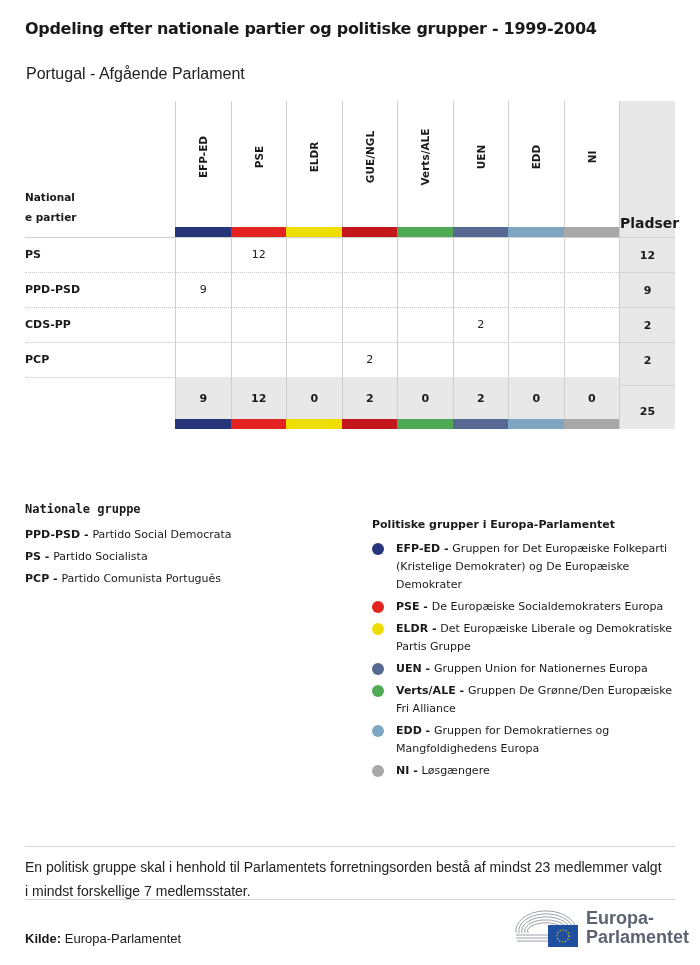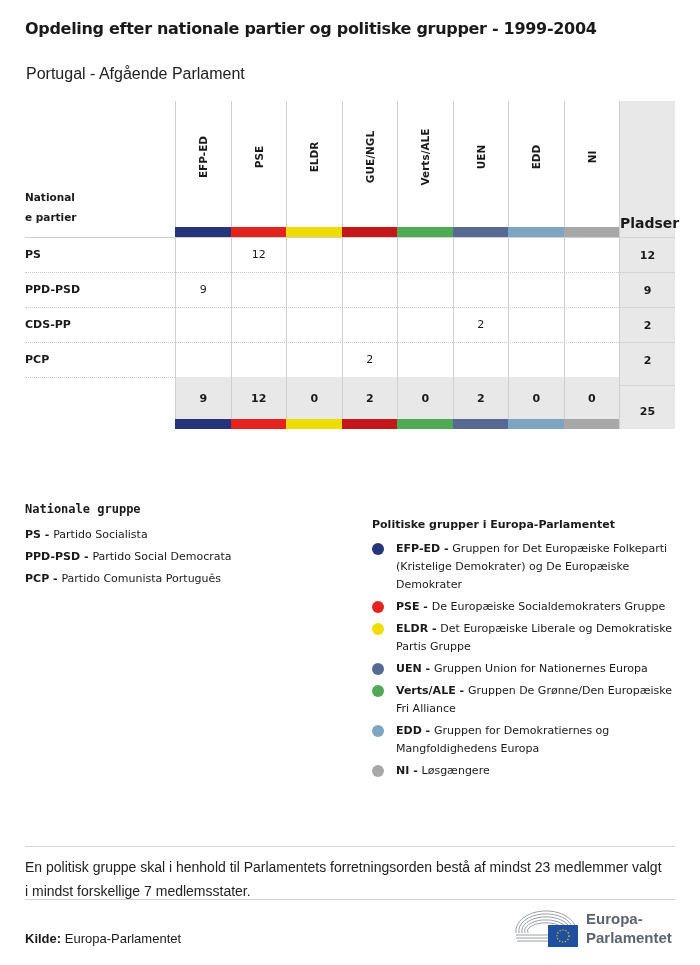--- a/index.html
+++ b/index.html
@@ -38,21 +38,21 @@
   .grp-legend h3 { font-size: 11px; font-weight: bold; margin-bottom: 9px; }
   .grp-item { position: relative; padding-left: 24px; font-size: 11px; line-height: 18px; margin-bottom: 4px; }
   .grp-item .dot { position: absolute; left: 0; top: 3px; width: 12px; height: 12px; border-radius: 50%; }
 
   .hr { position: absolute; left: 25px; width: 650px; border-top: 1px solid #d4d4d4; }
   .note { position: absolute; left: 25px; top: 855px; width: 640px; font-family: "Liberation Sans", sans-serif; font-size: 14px; line-height: 24px; color: #222; }
   .source { position: absolute; left: 25px; top: 931px; font-family: "Liberation Sans", sans-serif; font-size: 13px; }
   .source b { font-weight: bold; }
 
   .logo { position: absolute; left: 514px; top: 907px; width: 165px; height: 44px; }
-  .logo-text { position: absolute; left: 72px; top: 2px; font-family: "Liberation Sans", sans-serif; font-size: 15px; font-weight: bold; color: #5b6470; line-height: 19px; }
+  .logo-text { position: absolute; left: 72px; top: 2px; font-family: "Liberation Sans", sans-serif; font-size: 18px; font-weight: bold; color: #5b6470; line-height: 19px; }
 </style>
 </head>
 <body>
 
 <div class="title">Opdeling efter nationale partier og politiske grupper - 1999-2004</div>
 <div class="subtitle">Portugal - Afgående Parlament</div>
 
 <div class="tbl" id="tbl">
   <div class="nat-head">
     <div>National</div>
@@ -169,29 +169,29 @@
       <div class="cell" style="top: 171px;"></div>
       <div class="cell" style="top: 206px;"></div>
       <div class="cell" style="top: 241px;"></div>
       <div class="cell total" style="top: 276px; height: 42px;">0</div>
       <div class="color-bar" style="top: 318px; background: rgb(168, 168, 168);"></div>
     </div>
   </div>
 
 <div class="nat-legend" id="natLegend">
   <h3>Nationale gruppe</h3>
-<div class="item"><b>PS</b><b> - </b><span>Partido Socialista</span></div>
-    <div class="item"><b>PPD-PSD</b><b> - </b><span>Partido Social Democrata</span></div>
+<div class="item"><b>PPD-PSD</b><b> - </b><span>Partido Social Democrata</span></div>
+    <div class="item"><b>PS</b><b> - </b><span>Partido Socialista</span></div>
     <div class="item"><b>PCP</b><b> - </b><span>Partido Comunista Português</span></div>
   </div>
 
 <div class="grp-legend" id="grpLegend">
   <h3>Politiske grupper i Europa-Parlamentet</h3>
 <div class="grp-item"><span class="dot" style="background: rgb(38, 52, 121);"></span><b>EFP-ED</b><b> - </b><span>Gruppen for Det Europæiske Folkeparti (Kristelige Demokrater) og De Europæiske Demokrater</span></div>
-    <div class="grp-item"><span class="dot" style="background: rgb(227, 35, 31);"></span><b>PSE</b><b> - </b><span>De Europæiske Socialdemokraters Gruppe</span></div>
+    <div class="grp-item"><span class="dot" style="background: rgb(227, 35, 31);"></span><b>PSE</b><b> - </b><span>De Europæiske Socialdemokraters Europa</span></div>
     <div class="grp-item"><span class="dot" style="background: rgb(239, 220, 0);"></span><b>ELDR</b><b> - </b><span>Det Europæiske Liberale og Demokratiske Partis Gruppe</span></div>
     <div class="grp-item"><span class="dot" style="background: rgb(85, 105, 146);"></span><b>UEN</b><b> - </b><span>Gruppen Union for Nationernes Europa</span></div>
     <div class="grp-item"><span class="dot" style="background: rgb(79, 169, 85);"></span><b>Verts/ALE</b><b> - </b><span>Gruppen De Grønne/Den Europæiske Fri Alliance</span></div>
     <div class="grp-item"><span class="dot" style="background: rgb(126, 166, 194);"></span><b>EDD</b><b> - </b><span>Gruppen for Demokratiernes og Mangfoldighedens Europa</span></div>
     <div class="grp-item"><span class="dot" style="background: rgb(168, 168, 168);"></span><b>NI</b><b> - </b><span>Løsgængere</span></div>
   </div>
 
 <div class="hr" style="top:846px"></div>
 <div class="note">En politisk gruppe skal i henhold til Parlamentets forretningsorden bestå af mindst 23 medlemmer valgt i mindst forskellige 7 medlemsstater.</div>
 <div class="hr" style="top:899px"></div>

